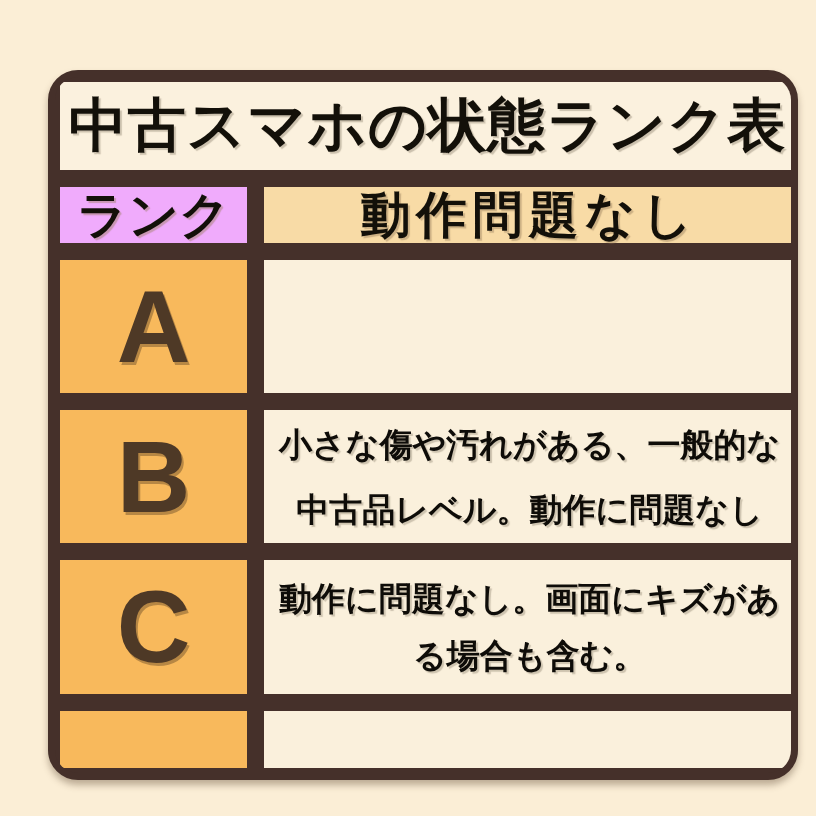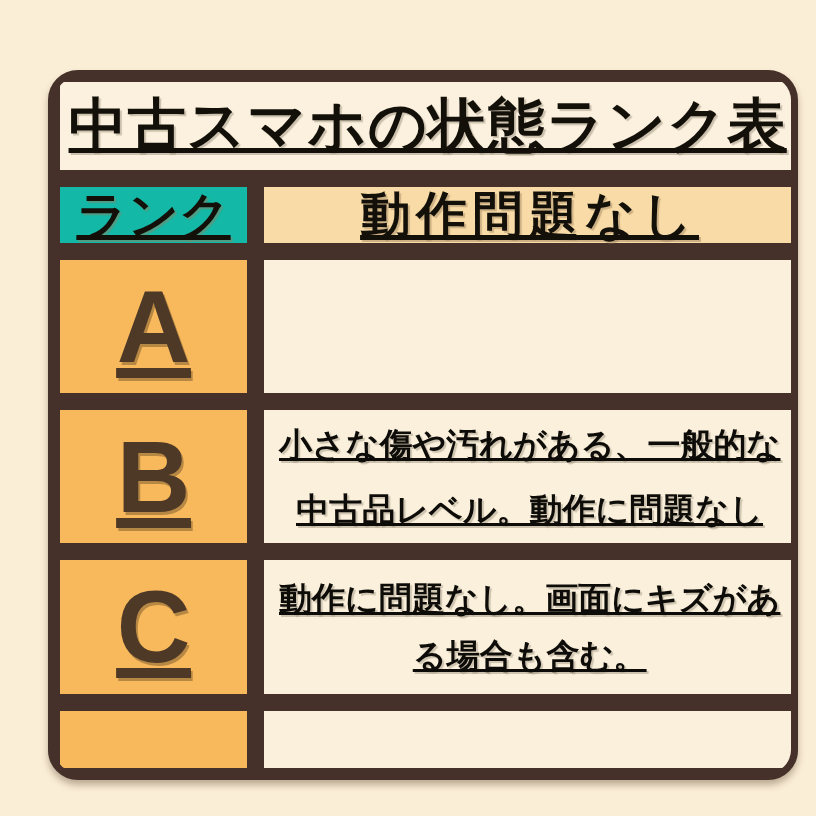--- a/index.html
+++ b/index.html
@@ -1,15 +1,15 @@
 <!DOCTYPE html>
 <html><head>
 <meta charset="utf-8">
 <style>
-  * { margin: 5px; padding: 0; box-sizing: border-box; text-decoration: underline; }
+  * { margin: 5px; padding: 0; box-sizing: border-box; }
   html, body { width: 816px; height: 816px; }
   body {
     background: #FBEED6;
     font-family: "Liberation Sans", "DejaVu Sans", sans-serif;
     position: relative;
     overflow: hidden;
   }
   .rank-table {
     position: absolute;
     left: 33px;
@@ -38,21 +38,21 @@
   }
   .title-text {
     font-size: 58px;
     font-weight: bold;
     color: #131009;
     letter-spacing: 1px;
     white-space: nowrap;
     text-shadow: 2px 2px 1px rgba(145, 133, 112, 0.45);
   }
   .header-rank {
-    background: #14b8a6;
+    background: #f0abfc;
   }
   .header-status {
     background: #F8DBA6;
   }
   .header-text {
     font-size: 50px;
     font-weight: bold;
     color: #131009;
     text-shadow: 2px 2px 1px rgba(150, 125, 90, 0.45);
   }

